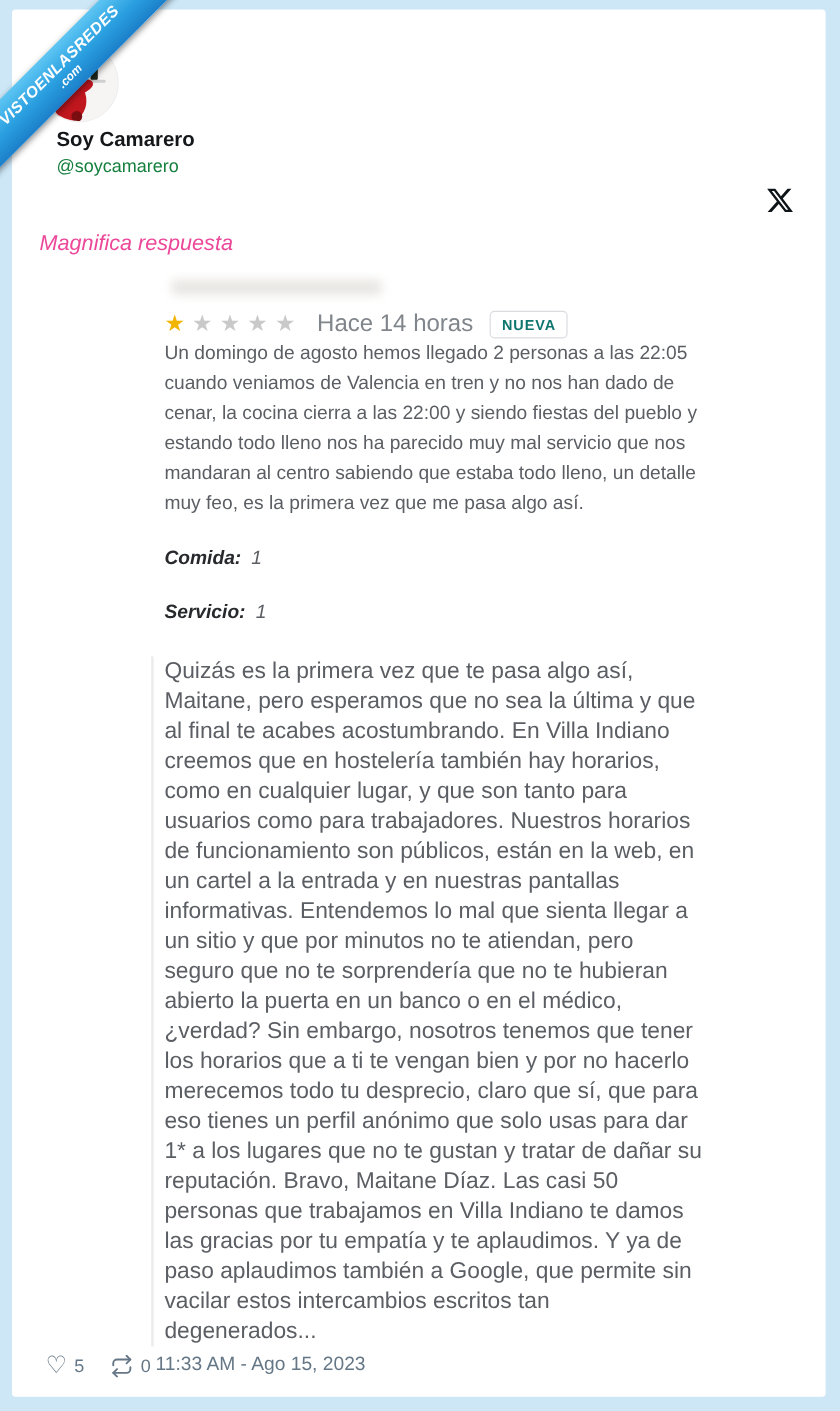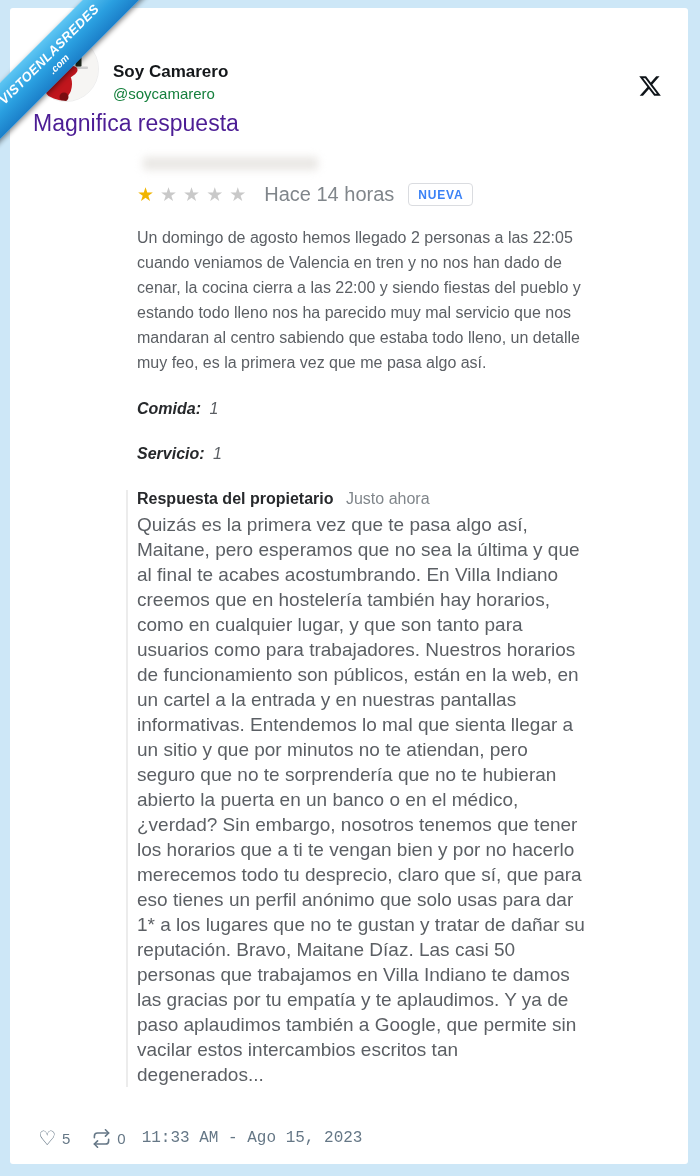--- a/index.html
+++ b/index.html
@@ -25,68 +25,68 @@
     background: linear-gradient(180deg, #5ec6f3 0%, #2a9fe0 55%, #1b7fc9 100%);
     color: #fff;
     text-align: center;
     padding: 7px 0 6px 0;
     box-shadow: 0 2px 5px rgba(0,0,0,0.45);
     z-index: 10;
   }
   .ribbon .line1 { font-size: 13px; font-weight: bold; font-style: italic; letter-spacing: 0.5px; }
   .ribbon .line2 { font-size: 10px; font-weight: bold; font-style: italic; margin-top: 1px; }
   
-  .header { display: flex; align-items: flex-end; margin: 28px 26px 0 23px; }
+  .header { display: flex; align-items: flex-start; margin: 28px 26px 0 23px; flex-direction: column; }
   .avatar {
     width: 66px; height: 66px; border-radius: 50%;
     background: #f6f6f6; overflow: hidden; flex: 0 0 auto;
     border: 1px solid #eee;
   }
   .names { margin-left: 14px; margin-top: 5px; }
   .author { font-size: 17px; font-weight: bold; color: #14171a; }
   .handle { font-size: 15px; color: #15803d; margin-top: 3px; }
   .x-logo { margin-left: auto; margin-top: 8px; cursor: pointer; }
   
-  .tweet-text { margin: 8px 23px 0 23px; font-size: 23px; color: #4c1d95; }
+  .tweet-text { margin: 8px 23px 0 23px; font-size: 18px; color: #ec4899; font-style: italic; }
   
   .review-wrap { margin: 20px 0 0 127px; width: 452px; }
   .blur-name {
     width: 175px; height: 13px; margin-left: 6px;
     background: #e9e7e4; filter: blur(4px); border-radius: 3px;
   }
   .stars-row { display: flex; align-items: center; margin-top: 13px; }
   .stars { font-size: 19px; letter-spacing: 6px; color: #c9c9c9; white-space: nowrap; }
   .stars .star.gold { color: #f1b500; }
   .review-time { font-size: 20px; color: #80868b; margin-left: 12px; }
   .badge {
-    margin-left: 14px; font-size: 12px; font-weight: bold; color: #3b82f6;
+    margin-left: 14px; font-size: 12px; font-weight: bold; color: #0f766e;
     border: 1px solid #dadce0; border-radius: 4px; padding: 4px 9px 3px 9px;
     letter-spacing: 0.8px; background: #fff;
   }
-  .review-body { margin-top: 19px; font-size: 16px; line-height: 25px; color: #5b5f64; }
+  .review-body { margin-top: 0; font-size: 16px; line-height: 25px; color: #5b5f64; }
   .ratings { margin-top: 25px; }
   .rating-row { font-size: 16px; margin-bottom: 27px; font-style: italic; }
   .rating-label { font-weight: bold; color: #27292c; }
   .rating-value { color: #5b5f64; margin-left: 4px; }
   .owner {
     margin-left: -11px; border-left: 2px solid #ececec; padding-left: 9px; margin-top: 2px;
   }
   .owner-head { font-size: 16px; }
   .owner-title { font-weight: bold; color: #27292c; }
   .owner-time { color: #80868b; margin-left: 8px; }
   .owner-body { margin-top: 4px; font-size: 19px; line-height: 25px; color: #5b5f64; }
   
   .footer {
     position: absolute; left: 28px; bottom: 16px;
     display: flex; align-items: center; color: #657786; font-size: 15px;
   }
   .footer .icon { display: inline-flex; align-items: center; }
   .count { margin-left: 6px; }
   .rt { margin-left: 22px; }
-  .timestamp { margin-left: 16px; font-size: 16px; font-family: Liberation Mono, monospace; }
+  .timestamp { margin-left: 4px; font-size: 16px; }
   .heart-glyph { font-size: 20px; line-height: 1; }
 </style>
 </head>
 <body>
 
 <div class="card">
 
   <div class="header">
     <div class="avatar">
       <svg width="66" height="66" viewBox="0 0 66 66">
@@ -130,24 +130,20 @@
         <span class="rating-label">Comida:</span>
         <span class="rating-value">1</span>
       </div>
       <div class="rating-row">
         <span class="rating-label">Servicio:</span>
         <span class="rating-value">1</span>
       </div>
     </div>
 
     <div class="owner">
-      <div class="owner-head">
-        <span class="owner-title">Respuesta del propietario</span>
-        <span class="owner-time">Justo ahora</span>
-      </div>
       <div class="owner-body">Quizás es la primera vez que te pasa algo así, Maitane, pero esperamos que no sea la última y que al final te acabes acostumbrando. En Villa Indiano creemos que en hostelería también hay horarios, como en cualquier lugar, y que son tanto para usuarios como para trabajadores. Nuestros horarios de funcionamiento son públicos, están en la web, en un cartel a la entrada y en nuestras pantallas informativas. Entendemos lo mal que sienta llegar a un sitio y que por minutos no te atiendan, pero seguro que no te sorprendería que no te hubieran abierto la puerta en un banco o en el médico, ¿verdad? Sin embargo, nosotros tenemos que tener los horarios que a ti te vengan bien y por no hacerlo merecemos todo tu desprecio, claro que sí, que para eso tienes un perfil anónimo que solo usas para dar 1* a los lugares que no te gustan y tratar de dañar su reputación. Bravo, Maitane Díaz. Las casi 50 personas que trabajamos en Villa Indiano te damos las gracias por tu empatía y te aplaudimos. Y ya de paso aplaudimos también a Google, que permite sin vacilar estos intercambios escritos tan degenerados...</div>
     </div>
 
   </div>
 
   <div class="footer">
     <span class="icon heart-glyph">♡</span>
     <span class="count">5</span>
     <span class="icon rt">
       <svg width="19" height="19" viewBox="0 0 24 24" fill="none" stroke="#657786" stroke-width="2" stroke-linecap="round" stroke-linejoin="round">

